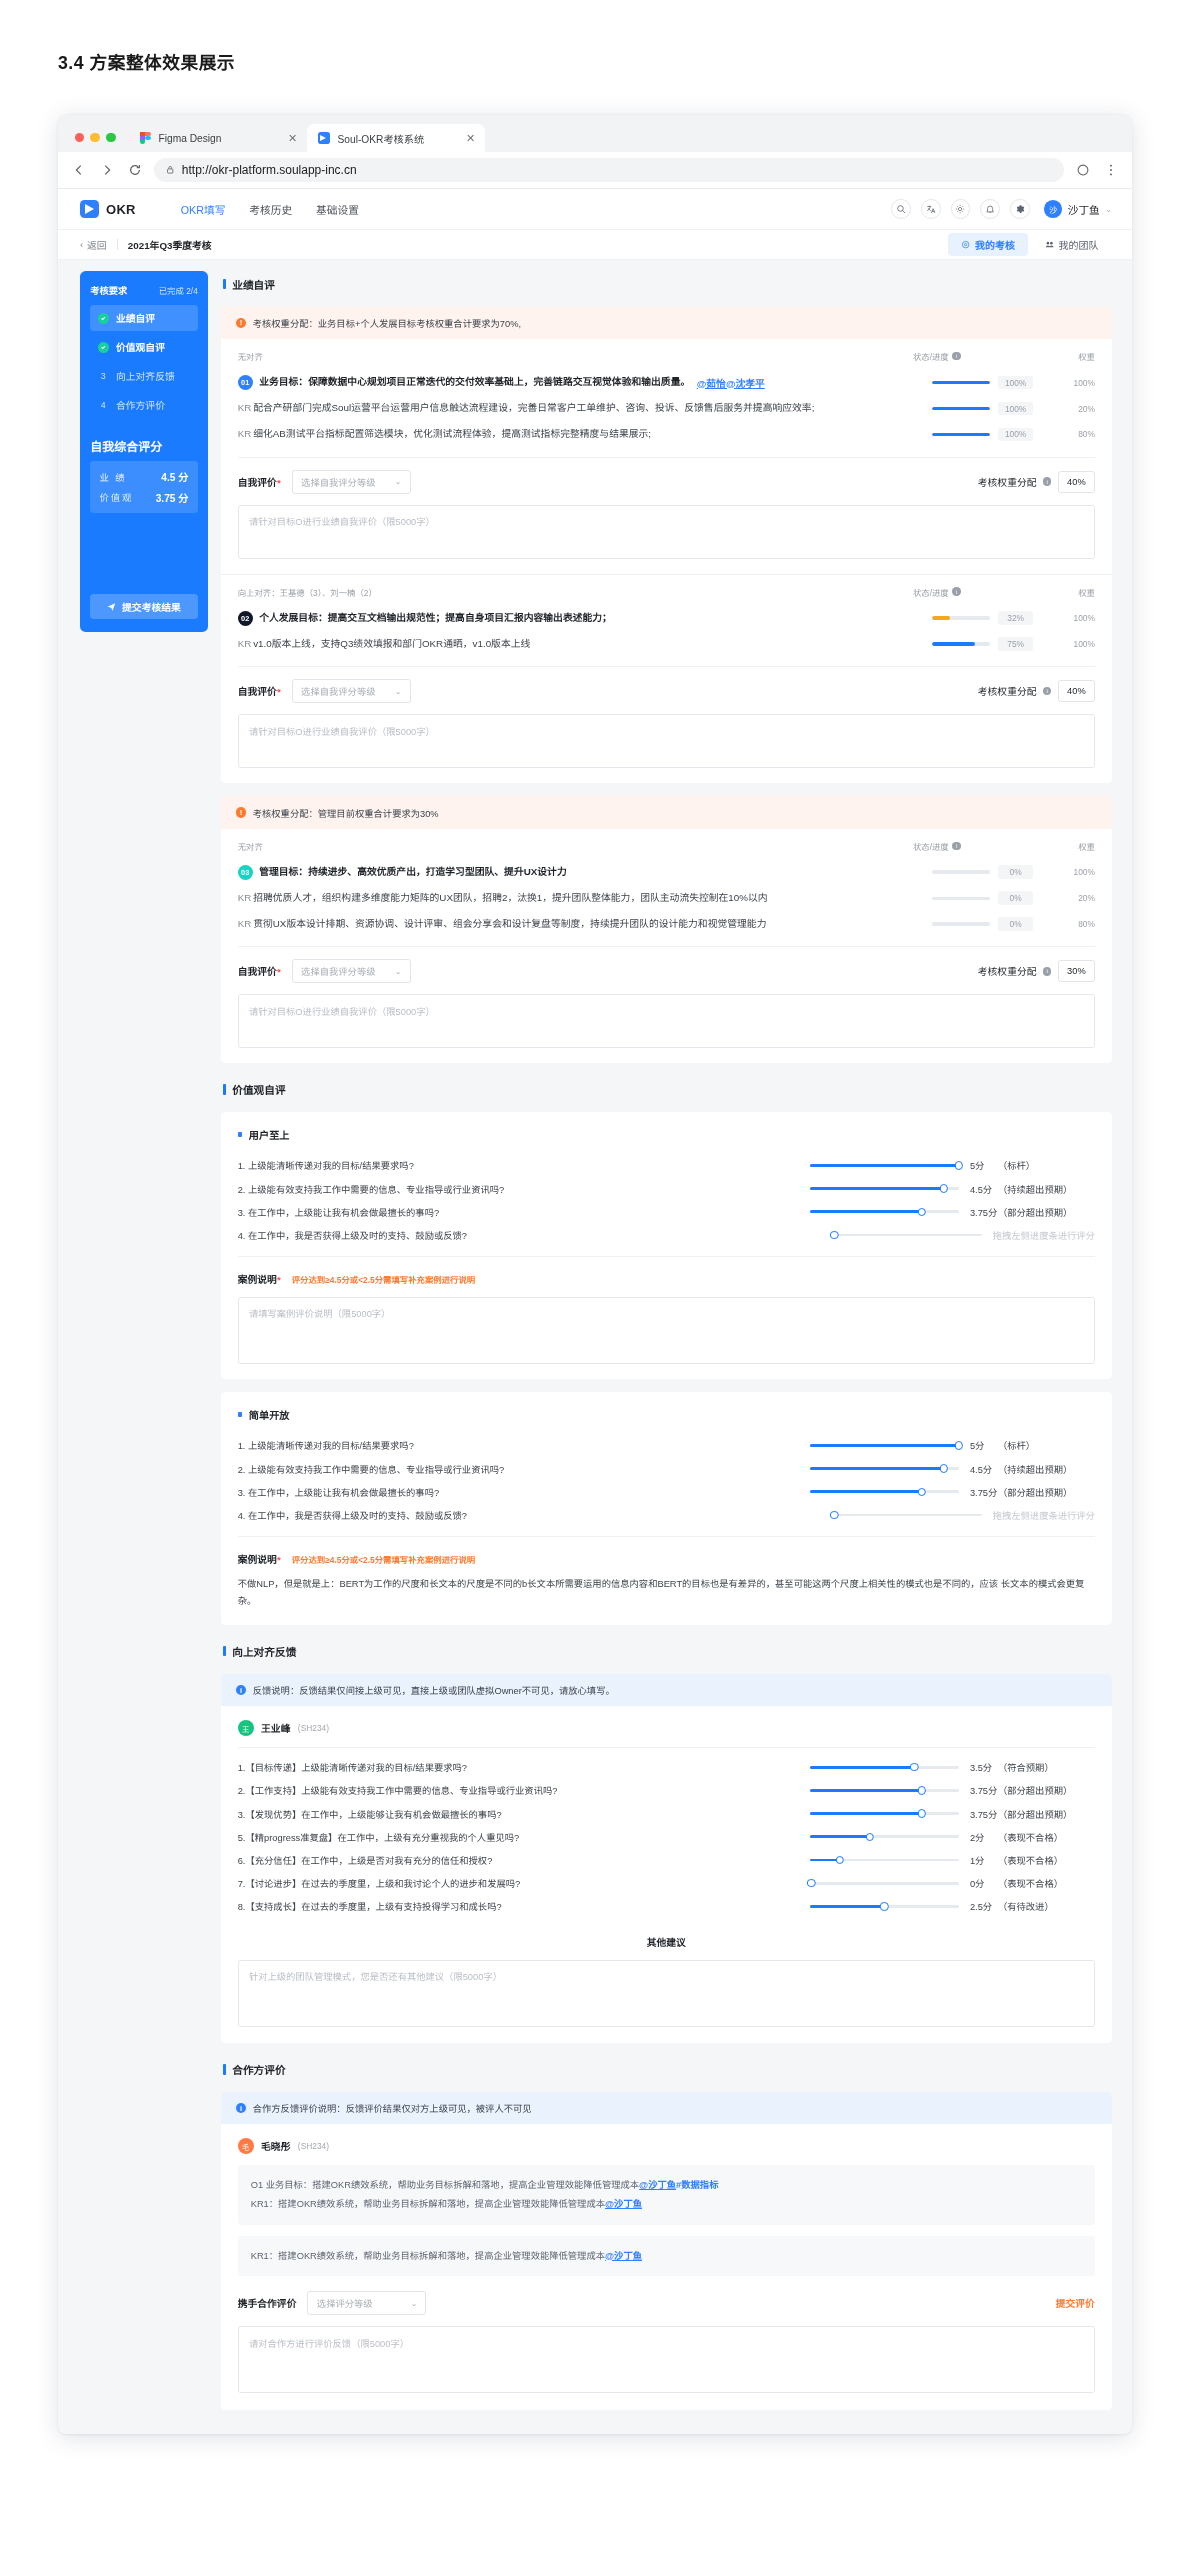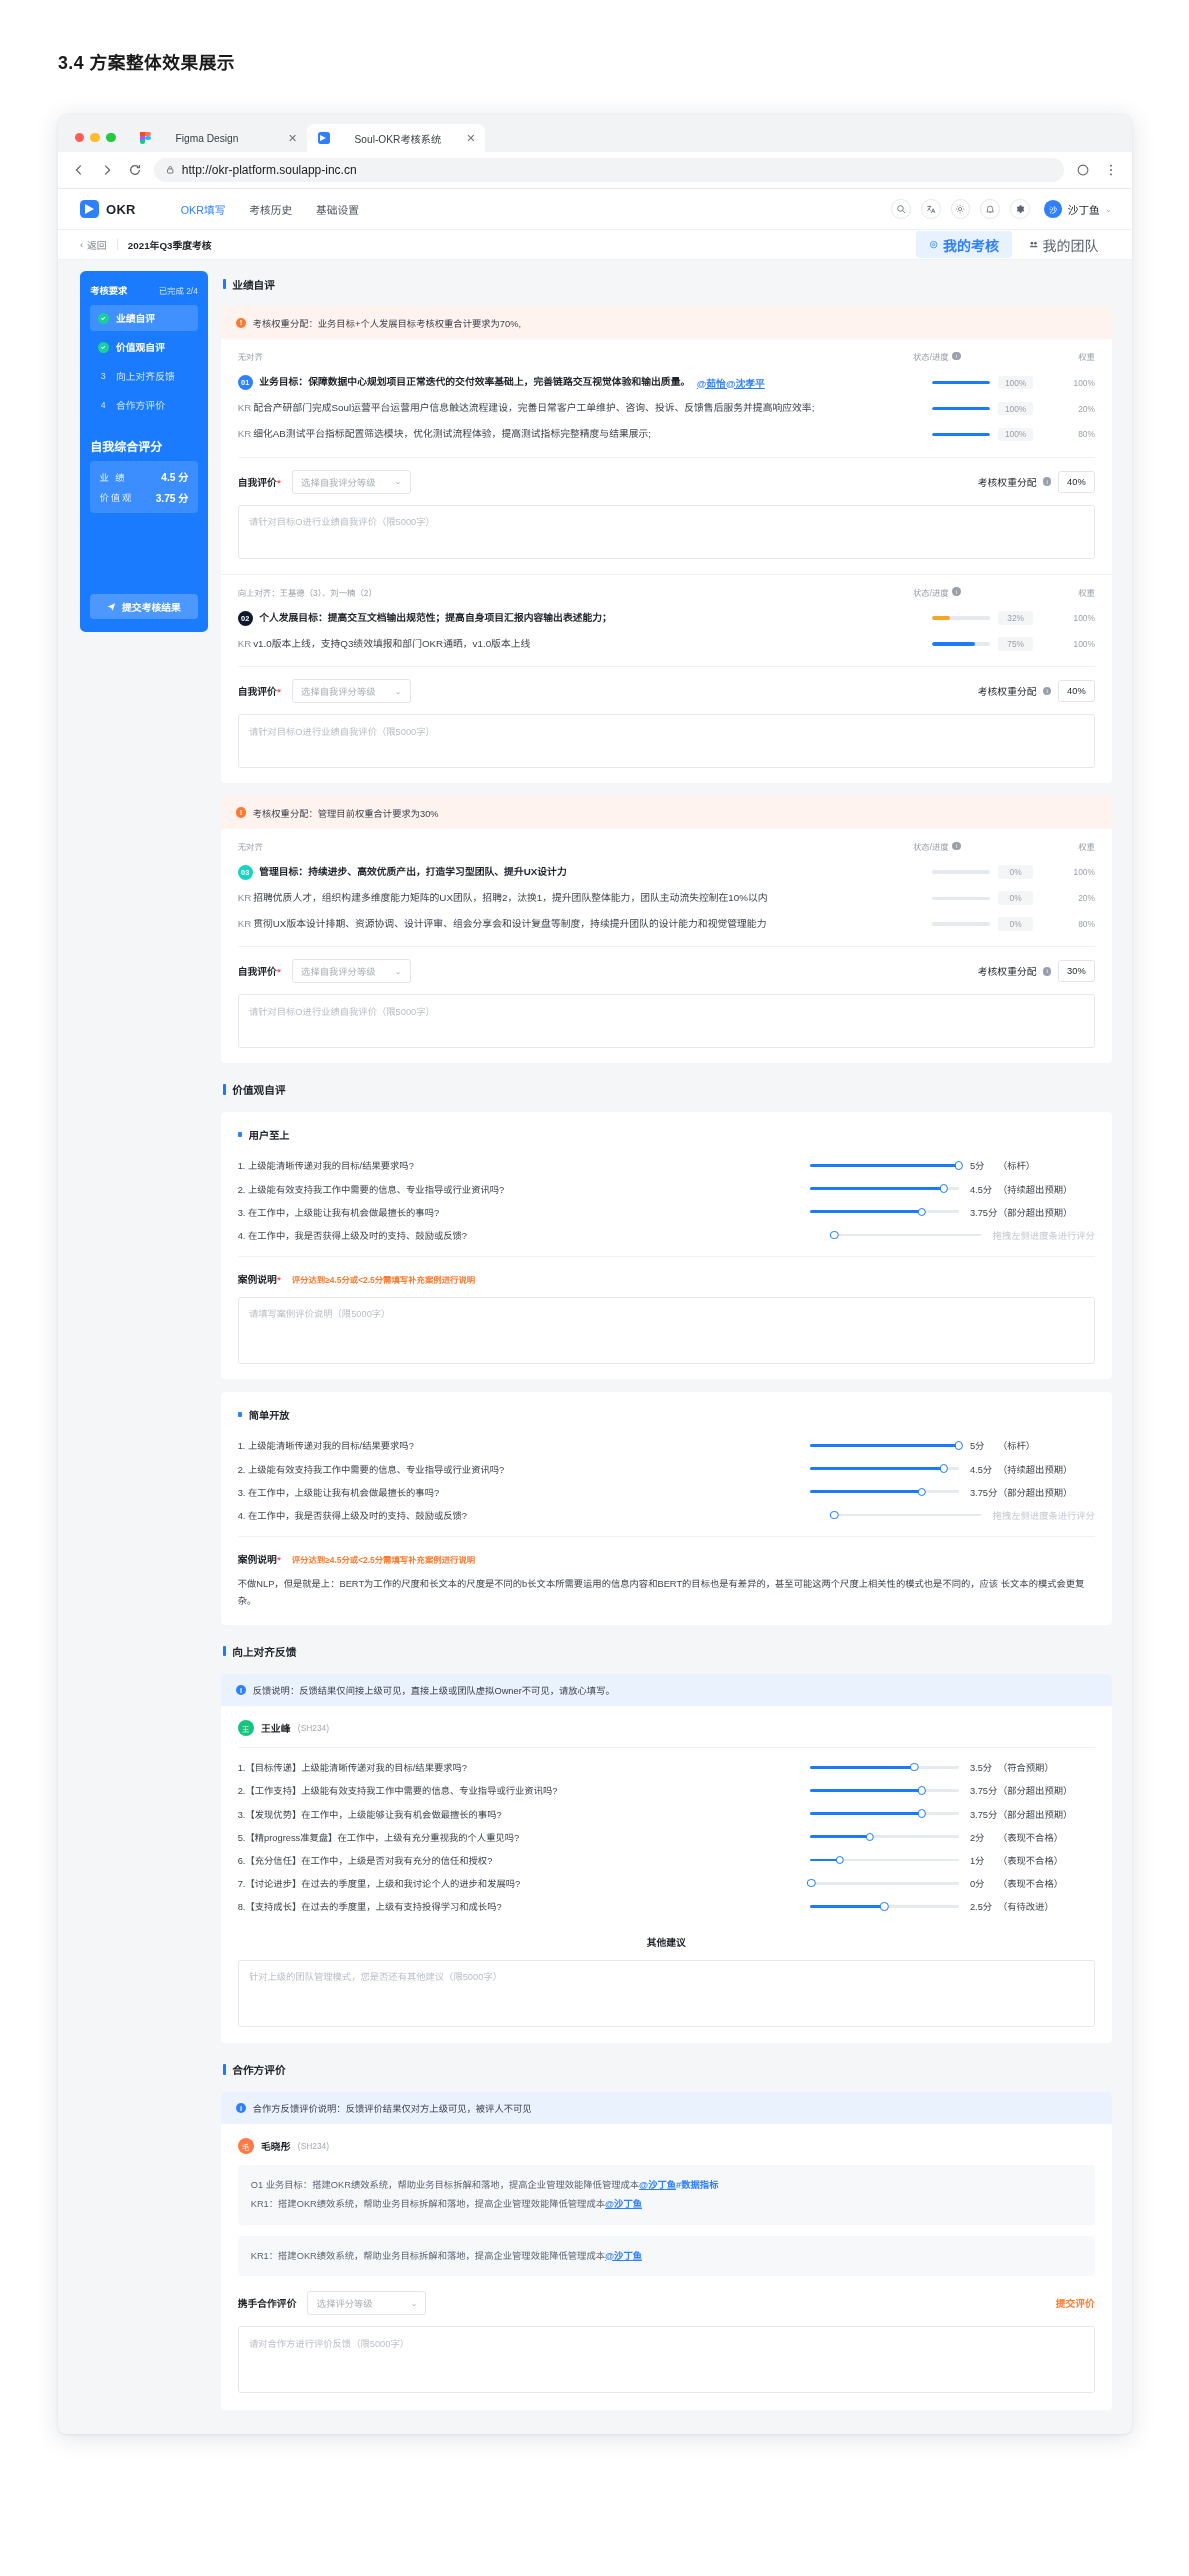--- a/index.html
+++ b/index.html
@@ -43,21 +43,21 @@
   }
   .traffic-lights { display: flex; align-items: center; gap: 6.5px; padding: 0 13px 10.2px 7.4px; }
   .light { width: 9.3px; height: 9.3px; border-radius: 50%; }
   .light.red { background: #ff5f57; }
   .light.yellow { background: #febc2e; }
   .light.green { background: #28c840; }
 
   .tab {
     display: flex;
     align-items: center;
-    gap: 25px;
+    gap: 8px;
     height: 28px;
     padding: 0 9.3px 0 11px;
     min-width: 178px;
     border-radius: 7.4px 7.4px 0 0;
     font-size: 10.2px;
     color: #3c4043;
   }
   .tab.inactive { background: transparent; }
   .tab.active { background: #ffffff; }
   .tab-title { flex: 1; white-space: nowrap; overflow: hidden; text-overflow: ellipsis; }
@@ -163,21 +163,21 @@
     align-items: center;
     padding: 0 20.4px 0 22px;
     border-bottom: 0.9px solid #eef0f3;
   }
   .back-link { font-size: 9.8px; color: #7b828c; display: flex; align-items: center; gap: 3.7px; }
   .divider-v { width: 0.9px; height: 10.2px; background: #e1e4e8; margin: 0 10.2px; }
   .period-title { font-size: 9.8px; color: #1f2329; font-weight: 600; }
   .seg-tabs { margin-left: auto; display: flex; align-items: center; gap: 3.7px; }
   .seg-tab {
     display: flex; align-items: center; gap: 4.6px;
-    font-size: 14px; padding: 3.7px 13px; border-radius: 3.7px; color: #5b6270;
+    font-size: 10px; padding: 3.7px 13px; border-radius: 3.7px; color: #5b6270;
   }
   .seg-tab.active { background: #e8f2ff; color: #2f80ff; font-weight: 600; }
   .seg-tab svg { width: 9.3px; height: 9.3px; }
 
   
   .app-body { display: flex; gap: 13px; padding: 11px 20.4px 24px 22px; align-items: flex-start; }
 
   
   .sidebar {
     width: 128px;

